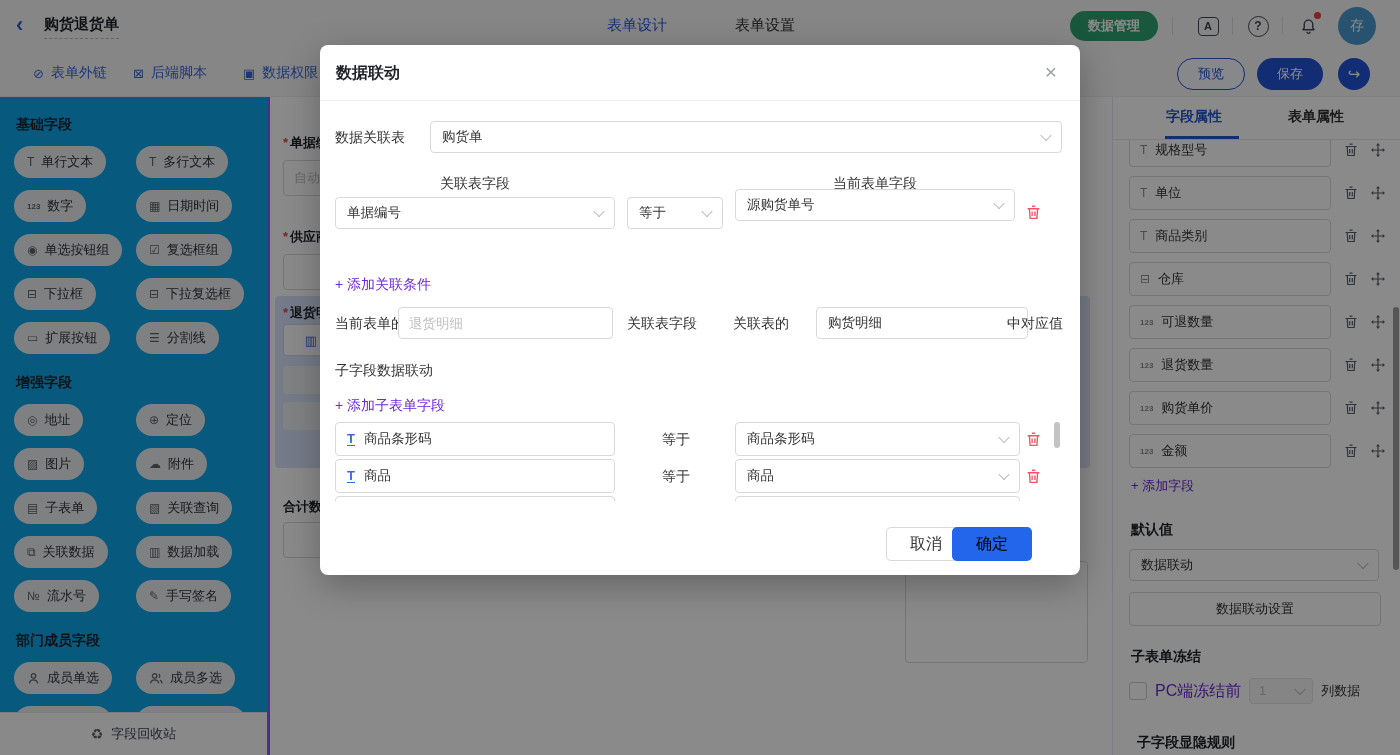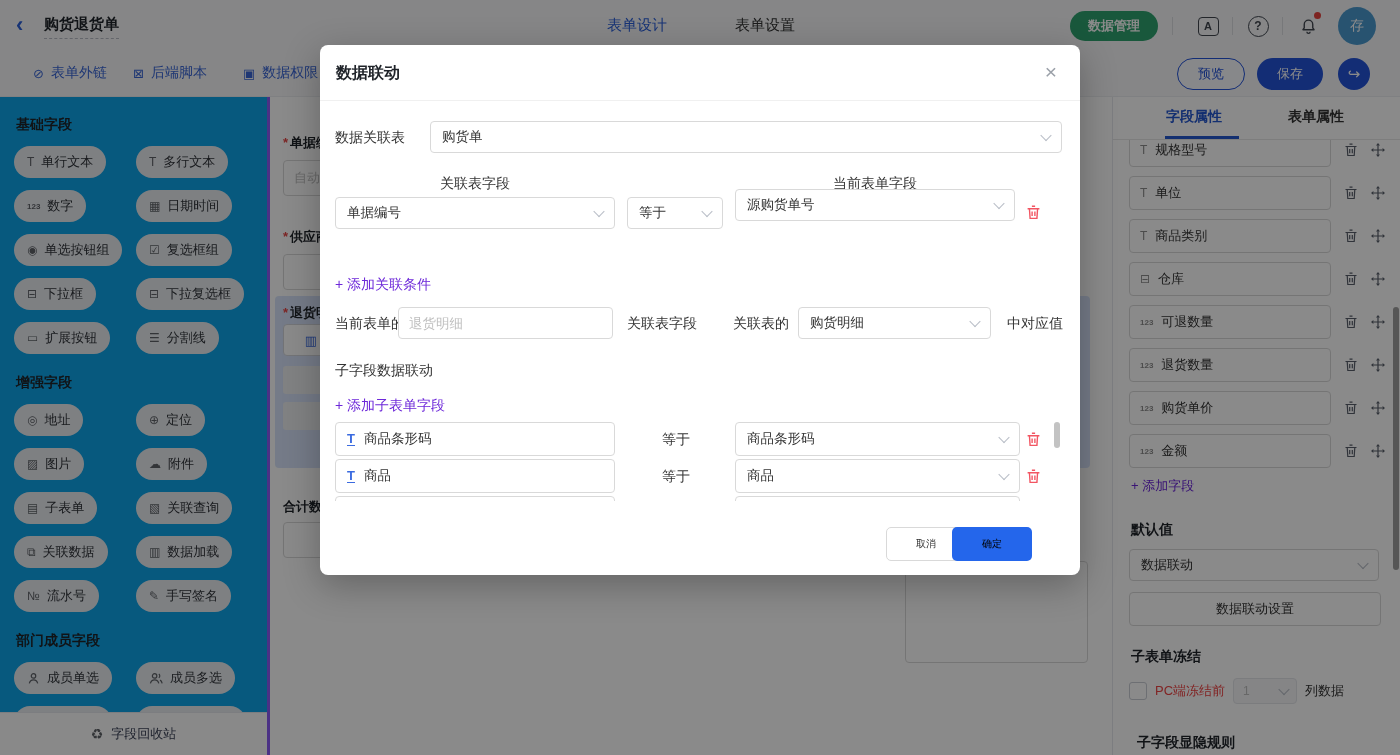--- a/index.html
+++ b/index.html
@@ -70,21 +70,21 @@
   .m-div{position:absolute;left:0;top:55px;width:760px;height:1px;background:#f0f0f0;}
   .m-label{position:absolute;font-size:14px;color:#333;}
   .sel{position:absolute;height:32px;background:#fff;border:1px solid #d9d9d9;border-radius:4px;display:flex;align-items:center;padding:0 26px 0 11px;box-sizing:border-box;font-size:13.5px;color:#333;cursor:pointer;}
   .chev{position:absolute;right:11px;top:50%;width:7px;height:7px;border-right:1.5px solid #b9bec7;border-bottom:1.5px solid #b9bec7;transform:translateY(-68%) rotate(45deg);}
   .m-colhead{position:absolute;top:130px;font-size:14px;color:#333;text-align:center;width:280px;}
   .m-input{position:absolute;height:32px;border:1px solid #d9d9d9;border-radius:4px;background:#fff;box-sizing:border-box;padding:0 10px;font-size:13.5px;color:#333;font-family:inherit;outline:none;}
   .m-input::placeholder{color:#bfbfbf;}
   .trash{color:#f25562;cursor:pointer;display:inline-flex;}
   .subbox{position:absolute;height:34px;width:280px;border:1px solid #d9d9d9;border-radius:4px;background:#fff;display:flex;align-items:center;gap:9px;padding:0 11px;box-sizing:border-box;font-size:13.5px;color:#333;}
   .t-blue{color:#3b6be0;font-weight:700;font-size:13px;border-bottom:1.5px solid #3b6be0;line-height:12px;}
-  .m-footbtn{position:absolute;top:482px;height:34px;width:80px;border-radius:5px;display:flex;align-items:center;justify-content:center;font-size:10px;cursor:pointer;box-sizing:border-box;}
+  .m-footbtn{position:absolute;top:482px;height:34px;width:80px;border-radius:5px;display:flex;align-items:center;justify-content:center;font-size:16px;cursor:pointer;box-sizing:border-box;}
   .m-cancel{left:566px;border:1px solid #d9d9d9;background:#fff;color:#333;}
   .m-ok{left:632px;background:#2466eb;color:#000000;}
   .m-scroll{position:absolute;left:734px;top:377px;width:6px;height:26px;border-radius:3px;background:#c3c3c3;cursor:pointer;}
 </style>
 </head>
 <body>
 
 <div class="stage">
 
   <div class="topbar">
@@ -426,21 +426,21 @@
       <div class="psel">
           <span>数据联动</span>
           <span class="chev"></span>
         </div>
       <div class="pbtn" style="margin-top:11px">
           <span>数据联动设置</span>
         </div>
       <div class="p-h" style="margin:22px 2px 12px 2px">子表单冻结</div>
       <div style="display:flex;align-items:center;gap:8px">
         <span class="chk"></span>
-        <span style="font-size:13px;color:#ef4444">PC端冻结前</span>
+        <span style="font-size:16px;color:#6d28d9">PC端冻结前</span>
         <span class="minisel">
             <span>1</span>
             <span class="chev" style="right:8px"></span>
           </span>
         <span style="font-size:13px;color:#333">列数据</span>
       </div>
       <div class="p-h" style="margin:30px 0 10px 8px">子字段显隐规则</div>
 
     </div>
     <div class="pscroll"></div>
@@ -479,21 +479,21 @@
           <path d="M1.5 3.5h11M5.5 1.2h3M3.2 3.5l.6 9h6.4l.6-9M5.7 6v4.3M8.3 6v4.3"></path>
         </svg>
       </span>
 
     <div class="blue-link" style="position:absolute;left:15px;top:231px;font-size:14px">+ 添加关联条件</div>
 
     <div class="m-label" style="left:15px;top:262px;line-height:32px">当前表单的</div>
     <input class="m-input" style="left: 78px; top: 262px; width: 215px;" placeholder="退货明细">
     <div class="m-label" style="left:307px;top:262px;line-height:32px">关联表字段</div>
     <div class="m-label" style="left:413px;top:262px;line-height:32px">关联表的</div>
-    <div class="sel" style="left:478px;top:262px;width:193px">
+    <div class="sel" style="left:496px;top:262px;width:212px">
         <span>购货明细</span>
         <span class="chev"></span>
       </div>
     <div class="m-label" style="left:687px;top:262px;line-height:32px">中对应值</div>
 
     <div class="m-label" style="left:15px;top:317px">子字段数据联动</div>
     <div class="blue-link" style="position:absolute;left:15px;top:352px;font-size:14px">+ 添加子表单字段</div>
 
     <div style="position:absolute;left:0;top:376px;width:760px;height:80px;overflow:hidden">
       <div class="subbox" style="left:15px;top:1px">

